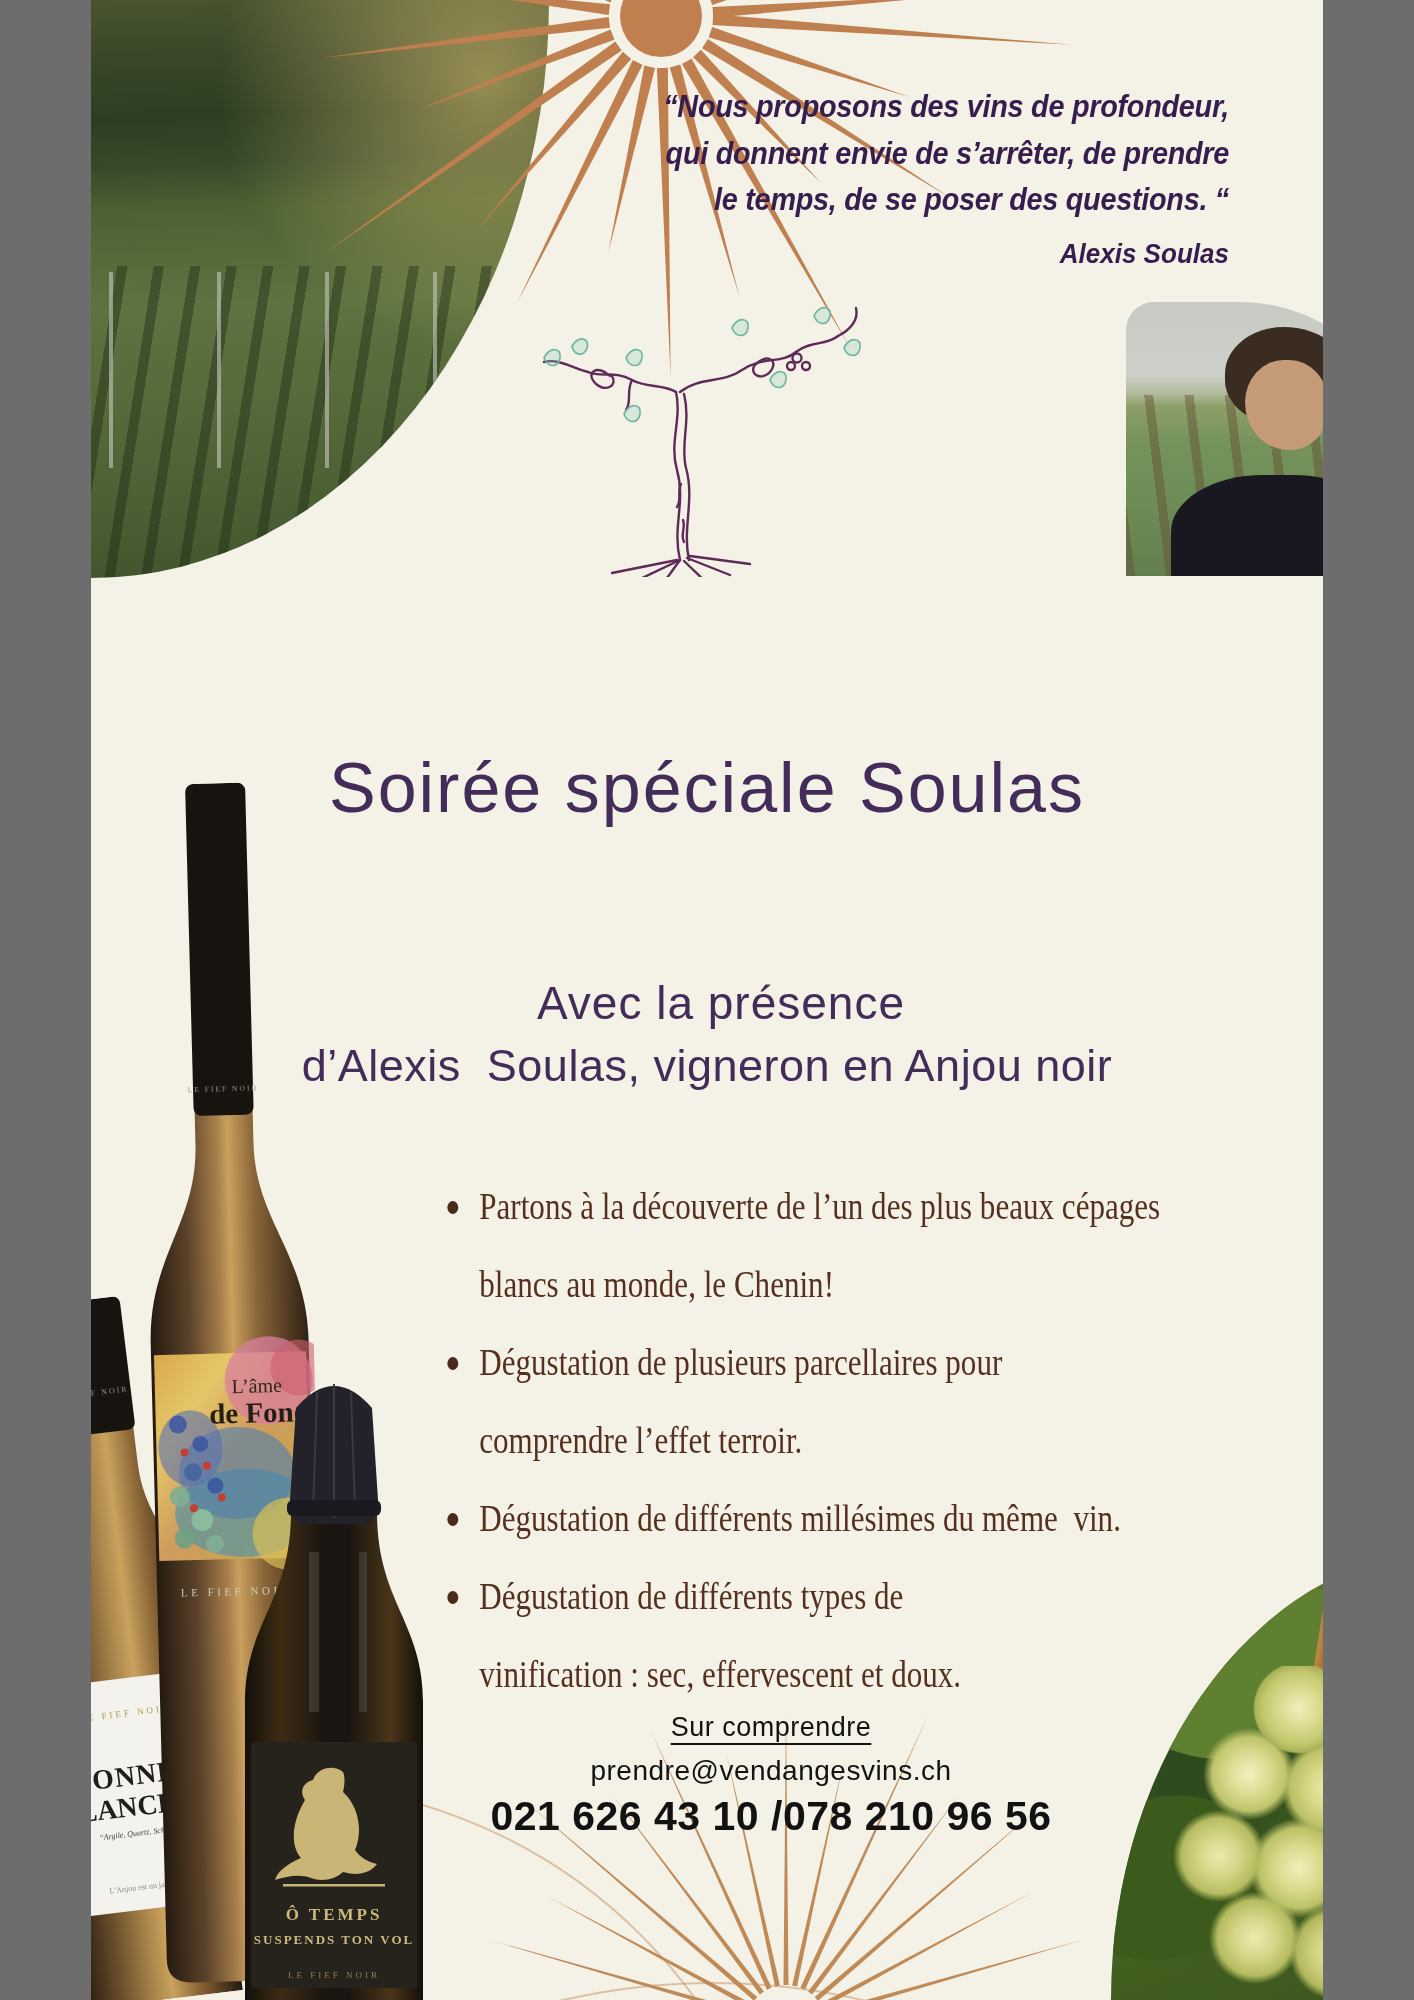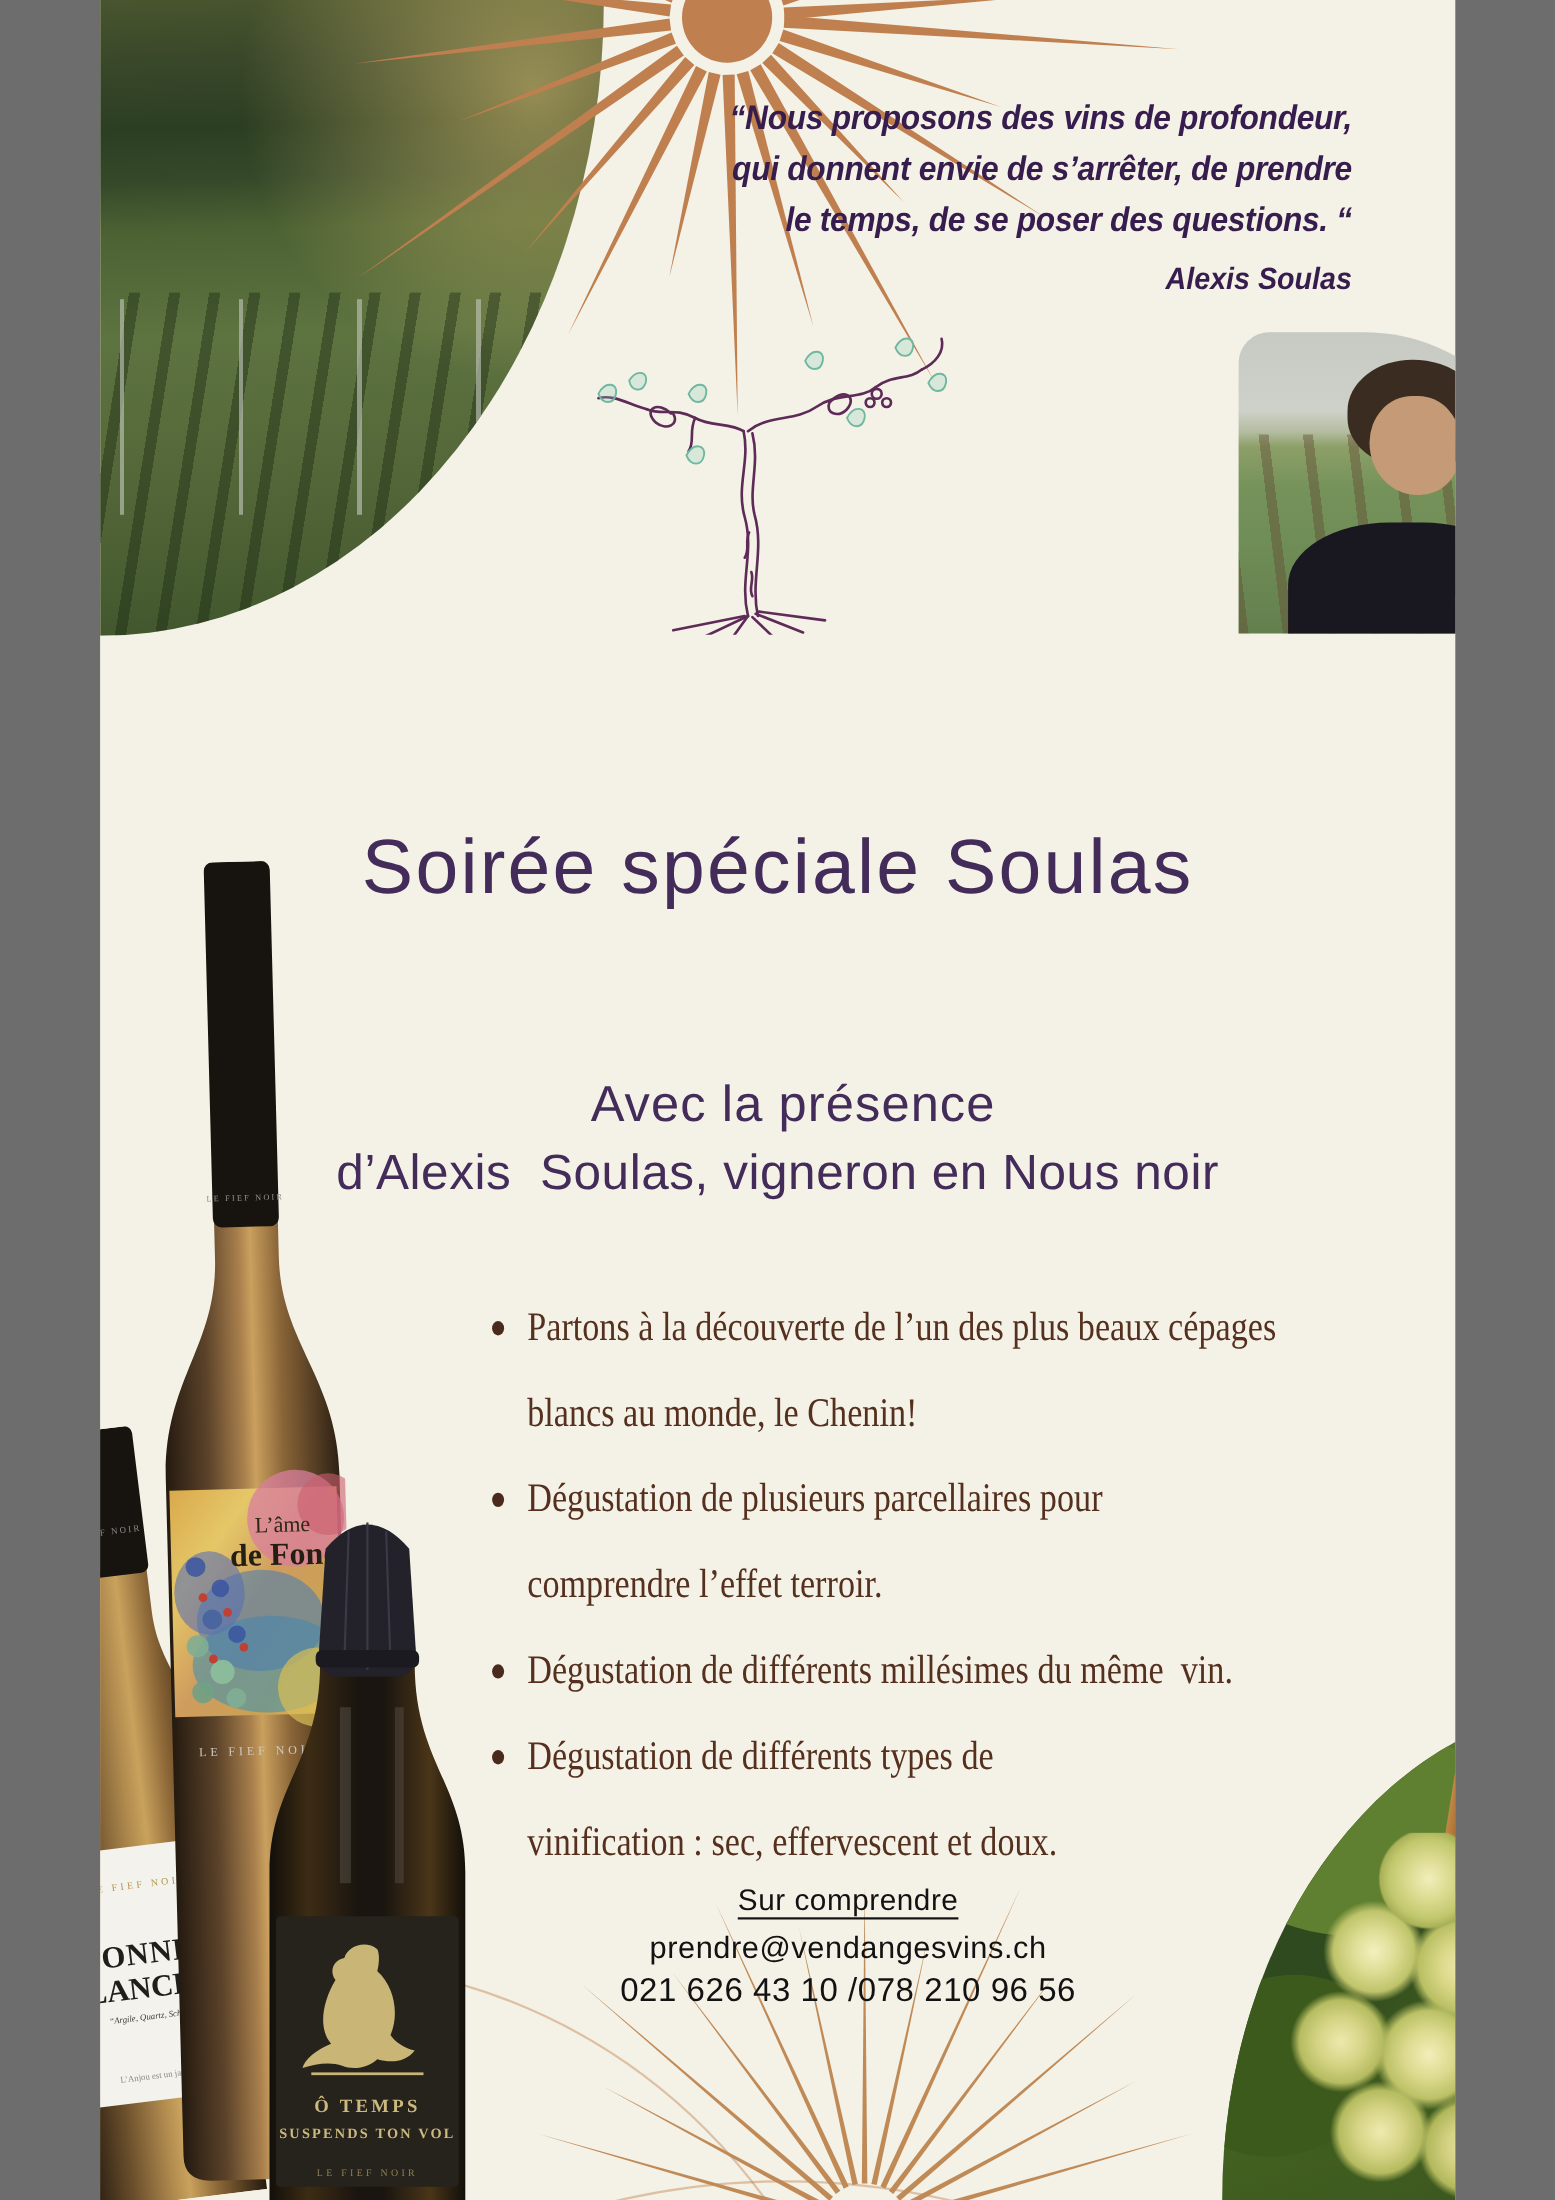--- a/index.html
+++ b/index.html
@@ -94,21 +94,21 @@
   .bullets li::before{
     content:"";position:absolute;left:4px;top:33px;width:13px;height:13px;
     border-radius:50%;background:#4a2a1c;
   }
 
   
   .registration{position:absolute;left:360px;top:1712px;width:640px;text-align:center;z-index:4;color:#121212;}
   .reg-heading{margin:0;font-weight:400;font-size:27px;letter-spacing:.5px;
     text-decoration:underline;text-underline-offset:7px;}
   .reg-email{margin:12px 0 0 0;font-weight:300;font-size:28px;letter-spacing:.5px;}
-  .reg-phones{margin:6px 0 0 0;font-weight:400;font-size:30px;letter-spacing:.5px;}
+  .reg-phones{margin:6px 0 0 0;font-weight:700;font-size:41px;letter-spacing:.5px;}
 
   
   .grapes{
     position:absolute;left:1020px;top:1548px;width:394px;height:452px;z-index:2;
     border-top-left-radius:88% 100%;overflow:hidden;
     background:
       radial-gradient(circle at 90% 6%, rgba(134,181,214,.9) 0 6%, rgba(134,181,214,0) 13%),
       radial-gradient(circle at 18% 42%, #2e4a1e 0 22%, rgba(46,74,30,0) 55%),
       linear-gradient(160deg, #6d8c3a 0%, #55732c 35%, #42601f 70%, #3a5420 100%);
   }
@@ -251,21 +251,21 @@
       <path d="M256,88 c6,-12 18,-10 16,0 c-2,10 -12,10 -16,0 z"></path>
     </g>
   </svg>
 
   <div class="title-block">
     <h1>Soirée spéciale Soulas</h1>
   </div>
 
   <div class="presence">
     <p class="presence-l1">Avec la présence</p>
-    <p class="presence-l2">d’Alexis  Soulas, vigneron en Nous noir</p>
+    <p class="presence-l2">d’Alexis  Soulas, vigneron en Anjou noir</p>
   </div>
 
   <ul class="bullets">
     <li>Partons à la découverte de l’un des plus beaux cépages
 blancs au monde, le Chenin!</li>
     <li>Dégustation de plusieurs parcellaires pour
 comprendre l’effet terroir.</li>
     <li>Dégustation de différents millésimes du même  vin.</li>
     <li>Dégustation de différents types de
 vinification : sec, effervescent et doux.</li>

